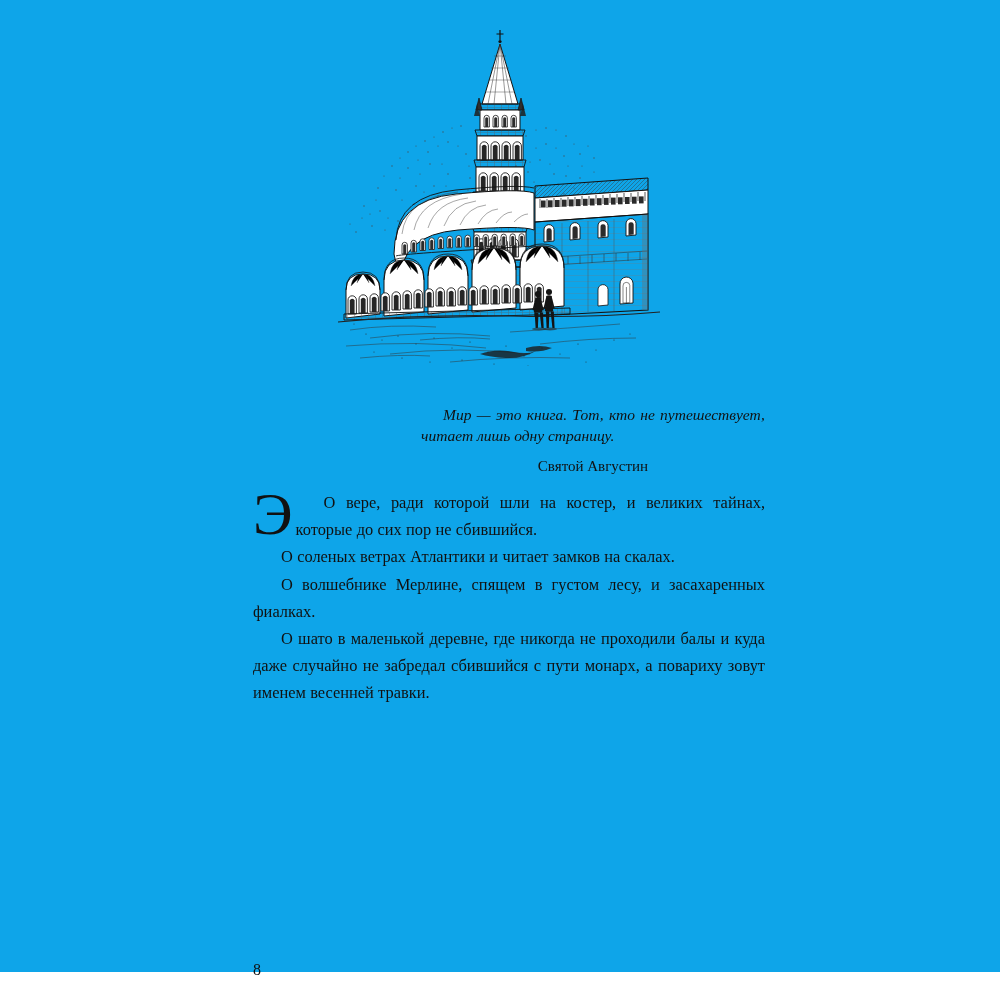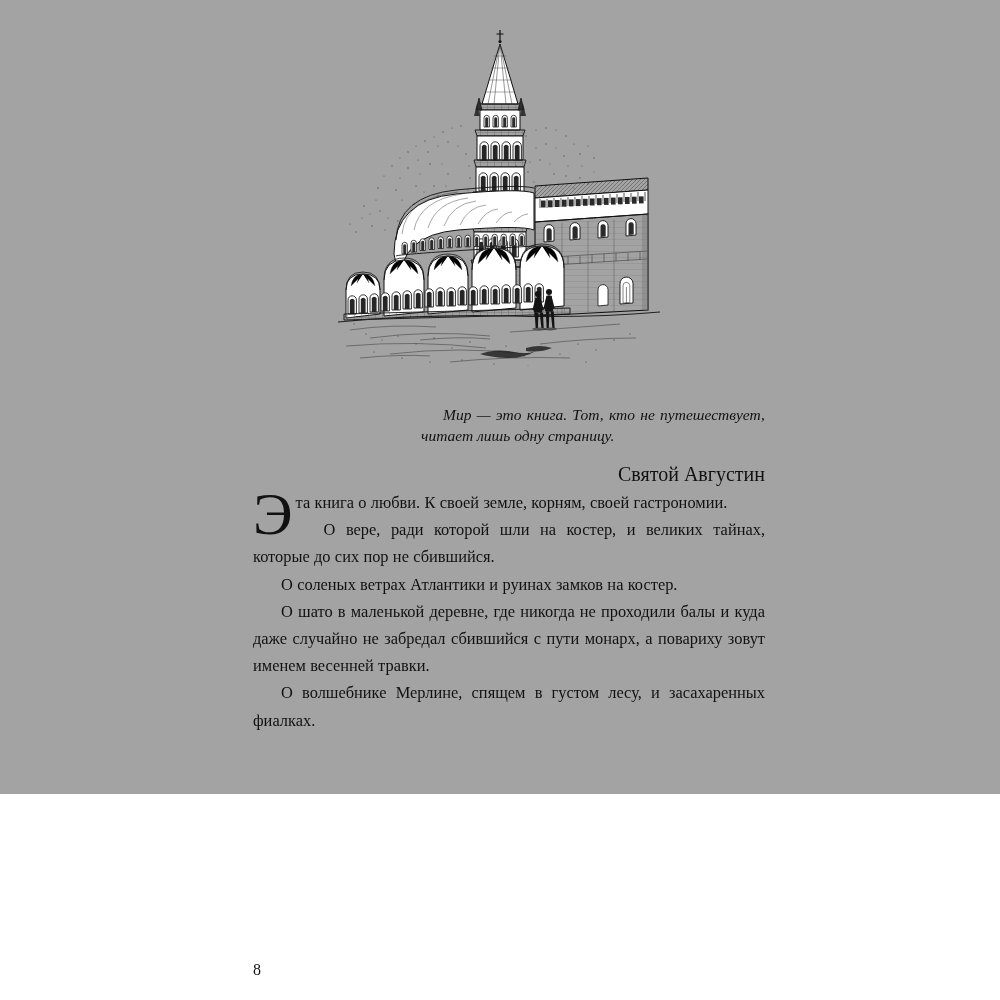--- a/index.html
+++ b/index.html
@@ -13,22 +13,22 @@
     height: 1000px;
     overflow: hidden;
     font-family: "Liberation Serif", "DejaVu Serif", serif;
     color: #111111;
     position: relative;
   }
 
   .page {
     position: relative;
     width: 1000px;
-    height: 794px;
-    background: #a3a3a3;
+    height: 972px;
+    background: #0ea5e9;
   }
 
   
   .illustration {
     position: absolute;
     left: 330px;
     top: 18px;
     width: 350px;
     height: 348px;
   }
@@ -47,23 +47,23 @@
   }
   .epigraph-text {
     font-style: italic;
     font-size: 15.5px;
     line-height: 21px;
     text-align: justify;
     text-indent: 22px;
     margin: 0;
   }
   .epigraph-source {
-    margin: 18px 0 0 0;
-    text-align: right;
-    font-size: 20px;
+    margin: 10px 0 0 0;
+    text-align: center;
+    font-size: 15px;
     line-height: 21px;
     font-style: normal;
   }
 
   
   .body-text {
     position: absolute;
     left: 253px;
     top: 489px;
     width: 512px;
@@ -499,22 +499,22 @@
       </g>
     </svg>
   </div>
 
   <div class="epigraph">
     <p class="epigraph-text">Мир — это книга. Тот, кто не путешествует, читает лишь одну страницу.</p>
     <p class="epigraph-source">Святой Августин</p>
   </div>
 
   <div class="body-text">
-    <p class="first"><span class="dropcap">Э</span><span>та книга о любви. К своей земле, корням, своей гастрономии.</span></p>
+    <p class="first"><span class="dropcap">Э</span></p>
     <p>О вере, ради которой шли на костер, и великих тайнах, которые до сих пор не сбившийся.</p>
-    <p>О соленых ветрах Атлантики и руинах замков на костер.</p>
+    <p>О соленых ветрах Атлантики и читает замков на скалах.</p>
+    <p>О волшебнике Мерлине, спящем в густом лесу, и засахаренных фиалках.</p>
     <p>О шато в маленькой деревне, где никогда не проходили балы и куда даже случайно не забредал сбившийся с пути монарх, а повариху зовут именем весенней травки.</p>
-    <p>О волшебнике Мерлине, спящем в густом лесу, и засахаренных фиалках.</p>
   </div>
 
   <div class="folio">8</div>
 
 </div>
 
 </body></html>

